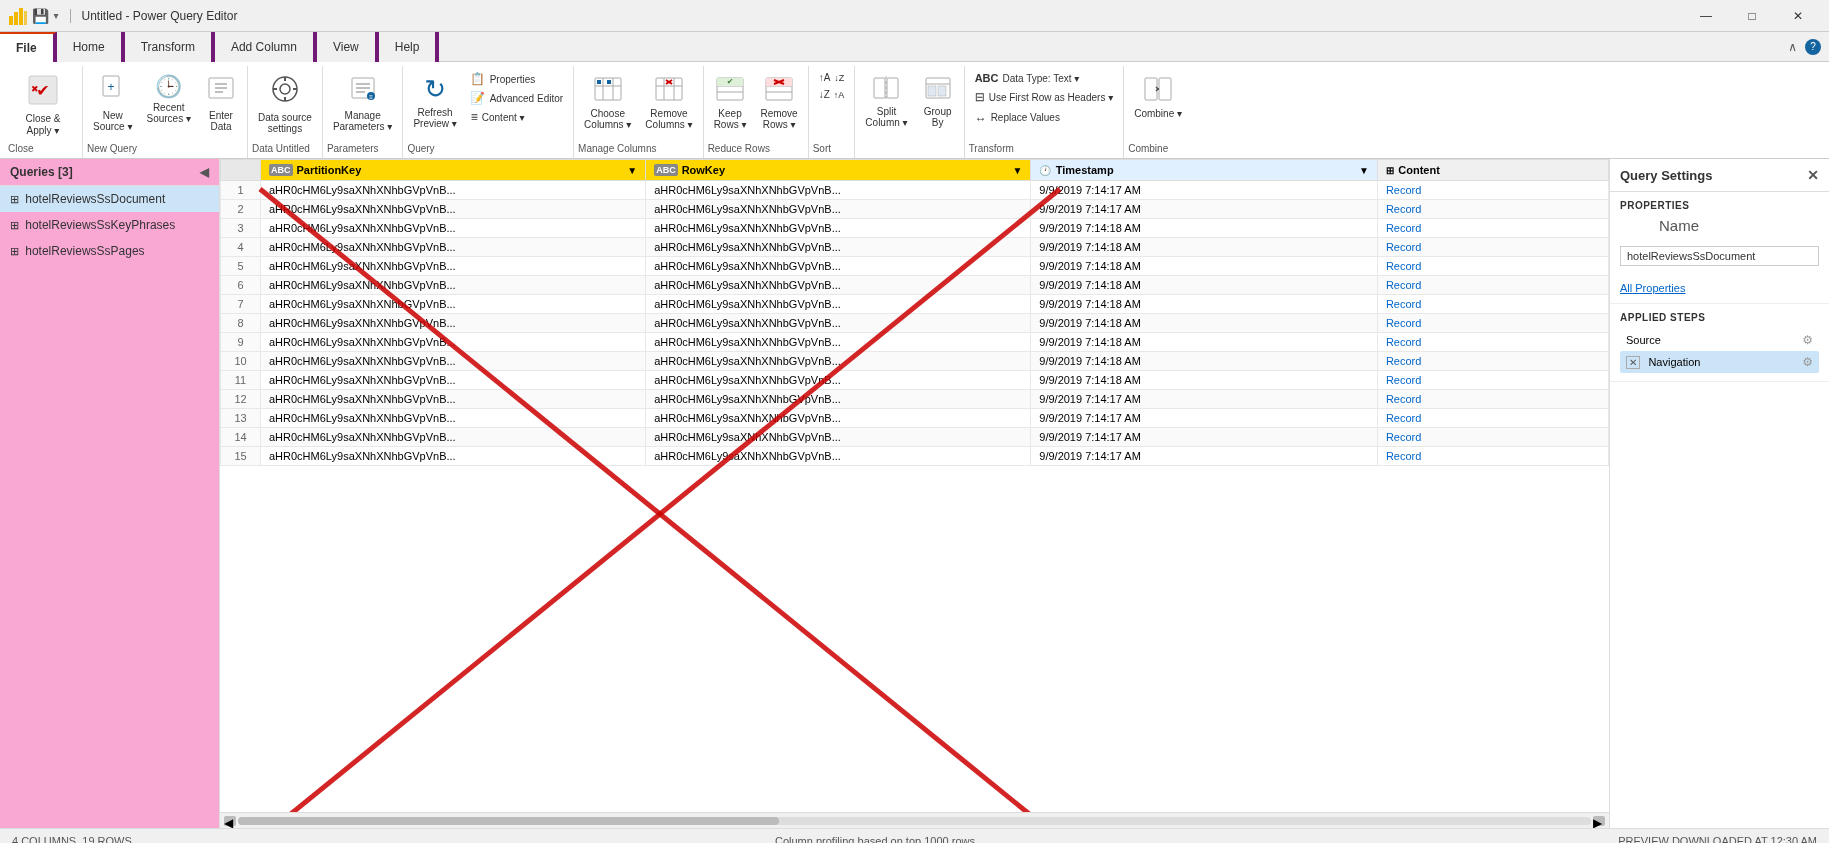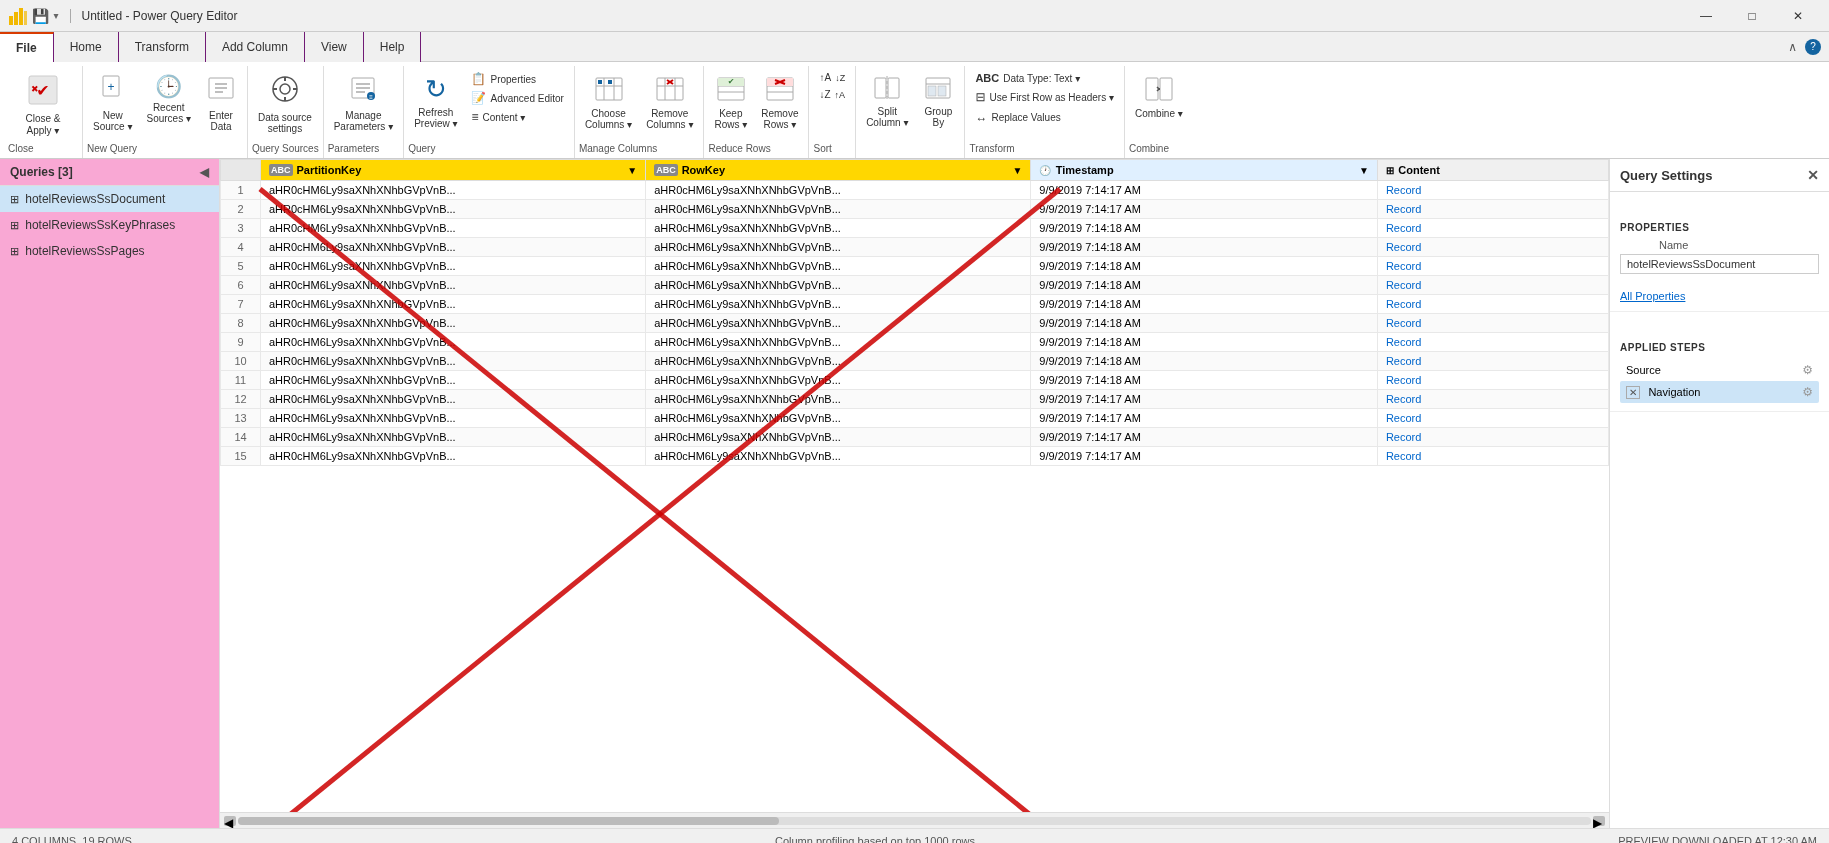--- a/index.html
+++ b/index.html
@@ -25,21 +25,21 @@
       align-items: stretch;
       background: #f0f0f0;
     }
     .tab-item {
       padding: 0 16px;
       display: flex;
       align-items: center;
       cursor: pointer;
       font-size: 12px;
       color: #333;
-      border-right: 1px solid #701a75;
+      border-right: 4px solid #701a75;
     }
     .tab-item.active {
       background: white;
       border-top: 2px solid #d83b01;
       color: #333;
       font-weight: 600;
     }
     .tab-spacer { flex: 1; border-bottom: 1px solid #ccc; }
     .tab-help { display: flex; align-items: center; gap: 8px; padding: 0 8px; border-bottom: 1px solid #ccc; }
     .help-icon { width: 16px; height: 16px; border-radius: 50%; background: #1464a0; color: white; display: flex; align-items: center; justify-content: center; font-size: 10px; cursor: pointer; }
@@ -231,21 +231,20 @@
     .th-label { display: flex; align-items: center; gap: 4px; }
 
     
     .settings-panel {
       width: 220px;
       min-width: 220px;
       border-left: 1px solid #ddd;
       background: white;
       display: flex;
       flex-direction: column;
-      gap: 22px;
     }
     .settings-header {
       padding: 8px 10px;
       font-size: 13px;
       font-weight: 600;
       color: #333;
       border-bottom: 1px solid #ddd;
       display: flex;
       justify-content: space-between;
       align-items: center;
@@ -255,23 +254,23 @@
       border-bottom: 1px solid #eee;
     }
     .settings-section-title {
       font-size: 10px;
       font-weight: 700;
       color: #333;
       margin-bottom: 6px;
       letter-spacing: 0.5px;
     }
     .settings-field-label {
-      font-size: 11px;
+      font-size: 15px;
       color: #555;
-      margin-bottom: 3px;
+      margin-bottom: 12px;
       padding-left: 39px;
     }
     .settings-input {
       width: 100%;
       padding: 3px 6px;
       border: 1px solid #ccc;
       font-size: 11px;
       color: #333;
       background: white;
     }
@@ -426,21 +425,21 @@
             <circle cx="15" cy="15" r="5" fill="none" stroke="#555" stroke-width="1.5"></circle>
             <line x1="15" y1="3" x2="15" y2="7" stroke="#555" stroke-width="2"></line>
             <line x1="15" y1="23" x2="15" y2="27" stroke="#555" stroke-width="2"></line>
             <line x1="3" y1="15" x2="7" y2="15" stroke="#555" stroke-width="2"></line>
             <line x1="23" y1="15" x2="27" y2="15" stroke="#555" stroke-width="2"></line>
           </svg>
         </span>
         <span style="font-size:10px; text-align:center;">Data source<br>settings</span>
       </div>
     </div>
-    <div class="ribbon-label">Query Sources</div>
+    <div class="ribbon-label">Data Untitled</div>
   </div>
 
   <div class="ribbon-group">
     <div class="ribbon-buttons">
       <div class="rb-btn">
         <span style="font-size:24px;">
           <svg width="28" height="28" viewBox="0 0 28 28">
             <rect x="3" y="4" width="22" height="20" rx="1" fill="white" stroke="#aaa"></rect>
             <line x1="7" y1="10" x2="21" y2="10" stroke="#aaa" stroke-width="1.5"></line>
             <line x1="7" y1="14" x2="21" y2="14" stroke="#aaa" stroke-width="1.5"></line>

